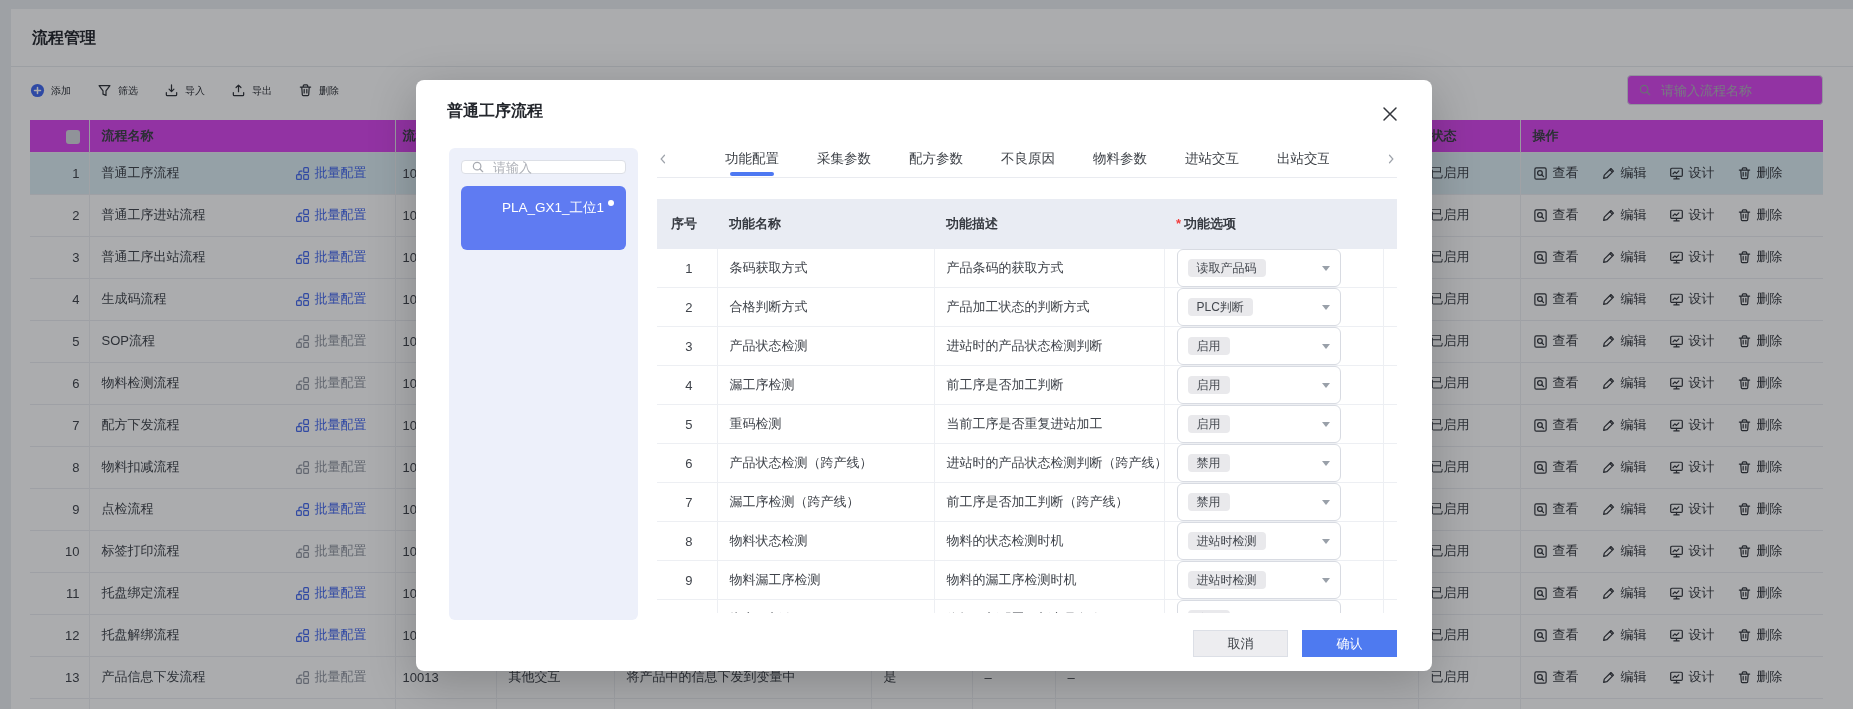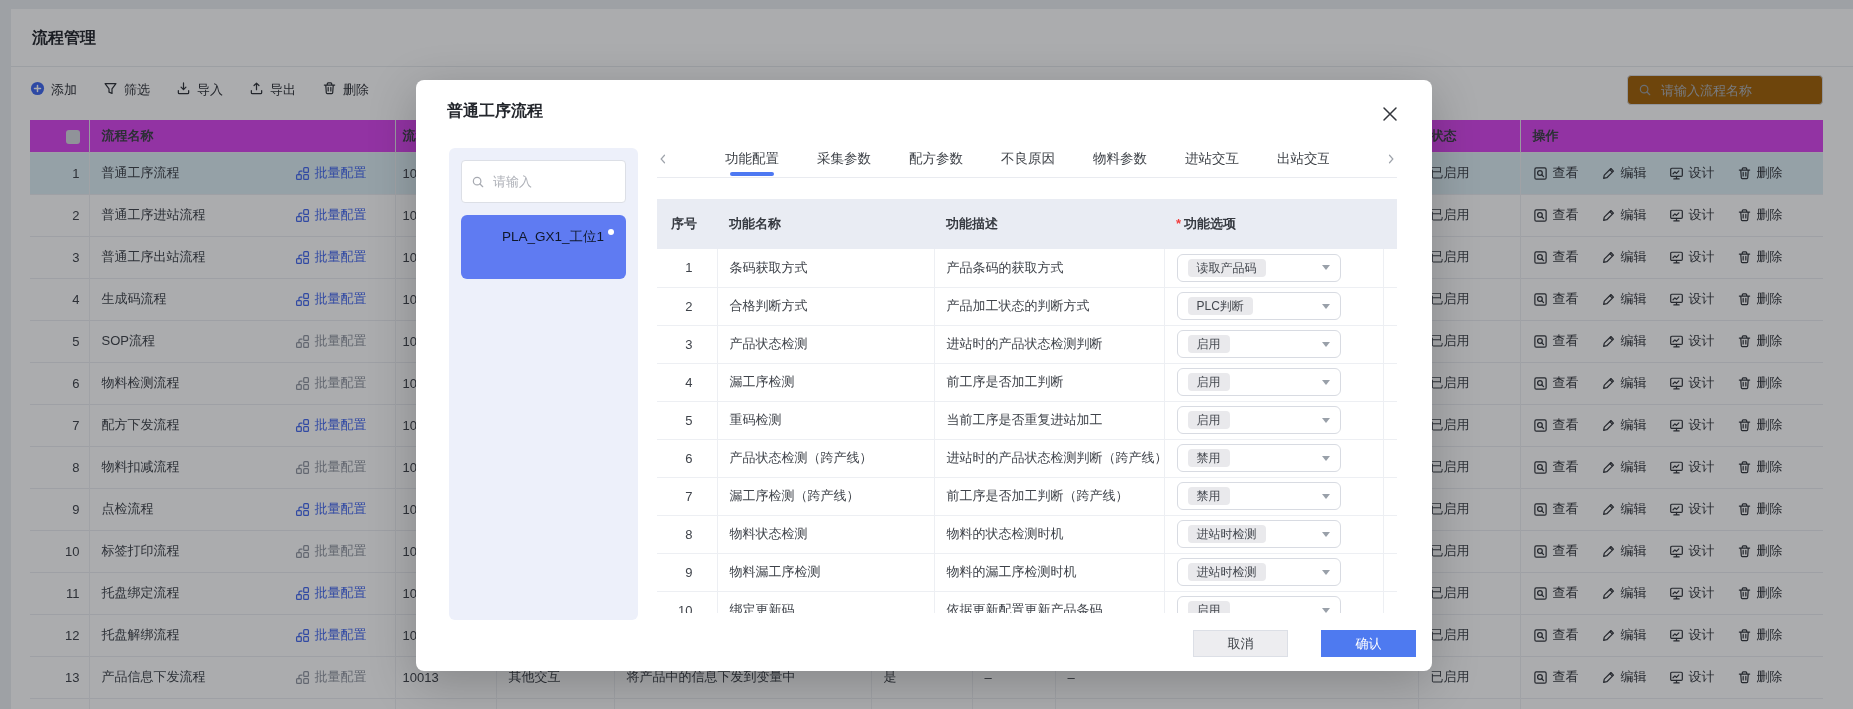--- a/index.html
+++ b/index.html
@@ -8,23 +8,23 @@
   *{box-sizing:border-box;}
   .ic{display:inline-flex;align-items:center;justify-content:center;flex:none;}
   .ic svg{display:block;}
 
   
   .app-card{position:absolute;left:11px;top:9px;right:0;bottom:0;background:#fff;}
   .page-titlebar{height:58px;line-height:58px;padding:0 21px;font-size:16px;font-weight:700;
     color:#23262c;border-bottom:1px solid #e9ebef;}
   .page-content{padding:8px 30px 0 19px;}
   .toolbar{height:30px;display:flex;align-items:center;gap:26px;}
-  .tool-btn{display:flex;align-items:flex-start;gap:6px;font-size:13px;color:#2f3238;cursor:pointer;}
+  .tool-btn{display:flex;align-items:flex-end;gap:6px;font-size:10px;color:#2f3238;cursor:pointer;}
   .toolbar-search{margin-left:auto;width:196px;height:30px;border:1px solid #d9dce3;border-radius:4px;
-    display:flex;align-items:center;gap:7px;padding:0 10px;color:#9ca0a8;background:#a16207;}
+    display:flex;align-items:center;gap:7px;padding:0 10px;color:#9ca0a8;background:#d946ef;}
   .toolbar-search input{border:none;outline:none;width:100%;font-size:13px;background:transparent;}
   .toolbar-search input::placeholder{color:#b0b3ba;}
 
   table.proc-table{margin-top:15px;width:100%;border-collapse:collapse;table-layout:fixed;font-size:13px;}
   .proc-table th{height:32px;background:#d946ef;font-weight:700;color:#3c4046;text-align:left;
     padding:0 12px;border-right:1px solid #e3e5ea;white-space:nowrap;overflow:hidden;}
   .proc-table th:last-child{border-right:none;}
   .proc-table td{height:42px;border-top:1px solid #ebedf1;border-right:1px solid #eef0f3;
     padding:0 12px;color:#3f434a;white-space:nowrap;overflow:hidden;background:#fff;}
   .proc-table td:last-child{border-right:none;}
@@ -41,27 +41,27 @@
 
   
   .overlay{position:absolute;inset:0;background:rgba(13,16,23,.35);z-index:5;}
   .modal{position:absolute;left:416px;top:80px;width:1016px;height:591px;background:#fff;border-radius:8px;
     z-index:10;box-shadow:0 12px 48px rgba(0,0,0,.22);}
   .modal-title{position:absolute;left:31px;top:21px;font-size:16px;font-weight:700;color:#23262c;}
   .modal-close{position:absolute;right:32px;top:24px;width:20px;height:20px;color:#33363c;cursor:pointer;}
 
   .station-panel{position:absolute;left:33px;top:68px;width:189px;height:472px;background:#edf0fa;
     border-radius:6px;padding:12px;}
-  .station-search{height:43px;background:#fff;border:1px solid #dcdfe6;border-radius:4px;
+  .station-search{height:14px;background:#fff;border:1px solid #dcdfe6;border-radius:4px;
     display:flex;align-items:center;gap:6px;padding:0 9px;color:#a7aab1;}
   .station-search input{border:none;outline:none;width:100%;font-size:13px;background:transparent;}
   .station-search input::placeholder{color:#aeb1b8;}
   .station-item{margin-top:12px;height:64px;border-radius:6px;padding:13px 12px;font-size:13.5px;
     font-weight:500;position:relative;cursor:pointer;background:#fff;color:#2c2f36;}
-  .station-item.selected{background:#5f7bf2;color:#0f172a;padding-left:41px;}
+  .station-item.selected{background:#5f7bf2;color:#ffffff;padding-left:41px;}
   .station-item .dot{position:absolute;top:14px;right:12px;width:6px;height:6px;border-radius:50%;background:#fff;}
 
   .tabs-row{position:absolute;left:241px;top:61px;width:740px;height:37px;border-bottom:1px solid #e9ebf0;
     display:flex;gap:44px;}
   .tab-arrow{color:#9ea3ab;flex:none;cursor:pointer;}
   .tabs-scroll{flex:1;display:flex;gap:38px;margin:0 12px;overflow:hidden;height:100%;}
   .mtab{height:100%;display:flex;align-items:center;font-size:13.5px;color:#3e4248;white-space:nowrap;
     position:relative;cursor:pointer;flex:none;}
   .mtab.active::after{content:"";position:absolute;left:50%;transform:translateX(-50%);bottom:1px;
     width:44px;height:4px;border-radius:2px;background:#4d78f2;}
@@ -69,29 +69,29 @@
   .modal-table-wrap{position:absolute;left:241px;top:119px;width:740px;height:414px;overflow:hidden;}
   table.fn-table{width:740px;border-collapse:collapse;table-layout:fixed;font-size:13px;}
   .fn-table th{height:38px;background:#e9ecf3;font-weight:700;color:#363a41;text-align:left;
     padding:16px 12px;white-space:nowrap;overflow:hidden;}
   .fn-table td{height:38px;border-bottom:1px solid #edeff3;border-right:1px solid #edeff3;
     padding:0 12px;color:#3f434a;white-space:nowrap;overflow:hidden;}
   .fn-table td:last-child{border-right:none;}
   .fn-idx{text-align:right;padding-right:24px !important;color:#4a4e57;}
   .star{color:#f23c3c;margin-right:3px;}
   .select-box{width:164px;height:28px;border:1px solid #d8dbe2;border-radius:6px;background:#fff;
-    display:flex;align-items:center;padding:12px 10px;cursor:pointer;}
+    display:flex;align-items:center;padding:18px 10px;cursor:pointer;}
   .sel-tag{background:#e9e9ec;border-radius:4px;padding:3px 9px;font-size:12px;color:#43474e;line-height:1;}
   .caret{margin-left:auto;width:0;height:0;border-left:4.5px solid transparent;
     border-right:4.5px solid transparent;border-top:5.5px solid #99a0a9;}
 
   .btn{position:absolute;top:550px;width:95px;height:27px;border-radius:0;font-size:13px;
     display:flex;align-items:center;justify-content:center;cursor:pointer;}
   .btn-cancel{left:777px;background:#ededf0;border:1px solid #dcdfe6;color:#3c4046;}
-  .btn-confirm{left:886px;background:#4e7af0;border:1px solid #4e7af0;color:#fff;margin-left:19px;}
+  .btn-confirm{left:886px;background:#4e7af0;border:1px solid #4e7af0;color:#fff;}
 </style>
 </head>
 <body>
 
 <div class="app-card">
   <div class="page-titlebar">流程管理</div>
   <div class="page-content">
     <div class="toolbar">
       <div id="toolbar-buttons" style="display:flex;gap:26px;">
           <div class="tool-btn">

